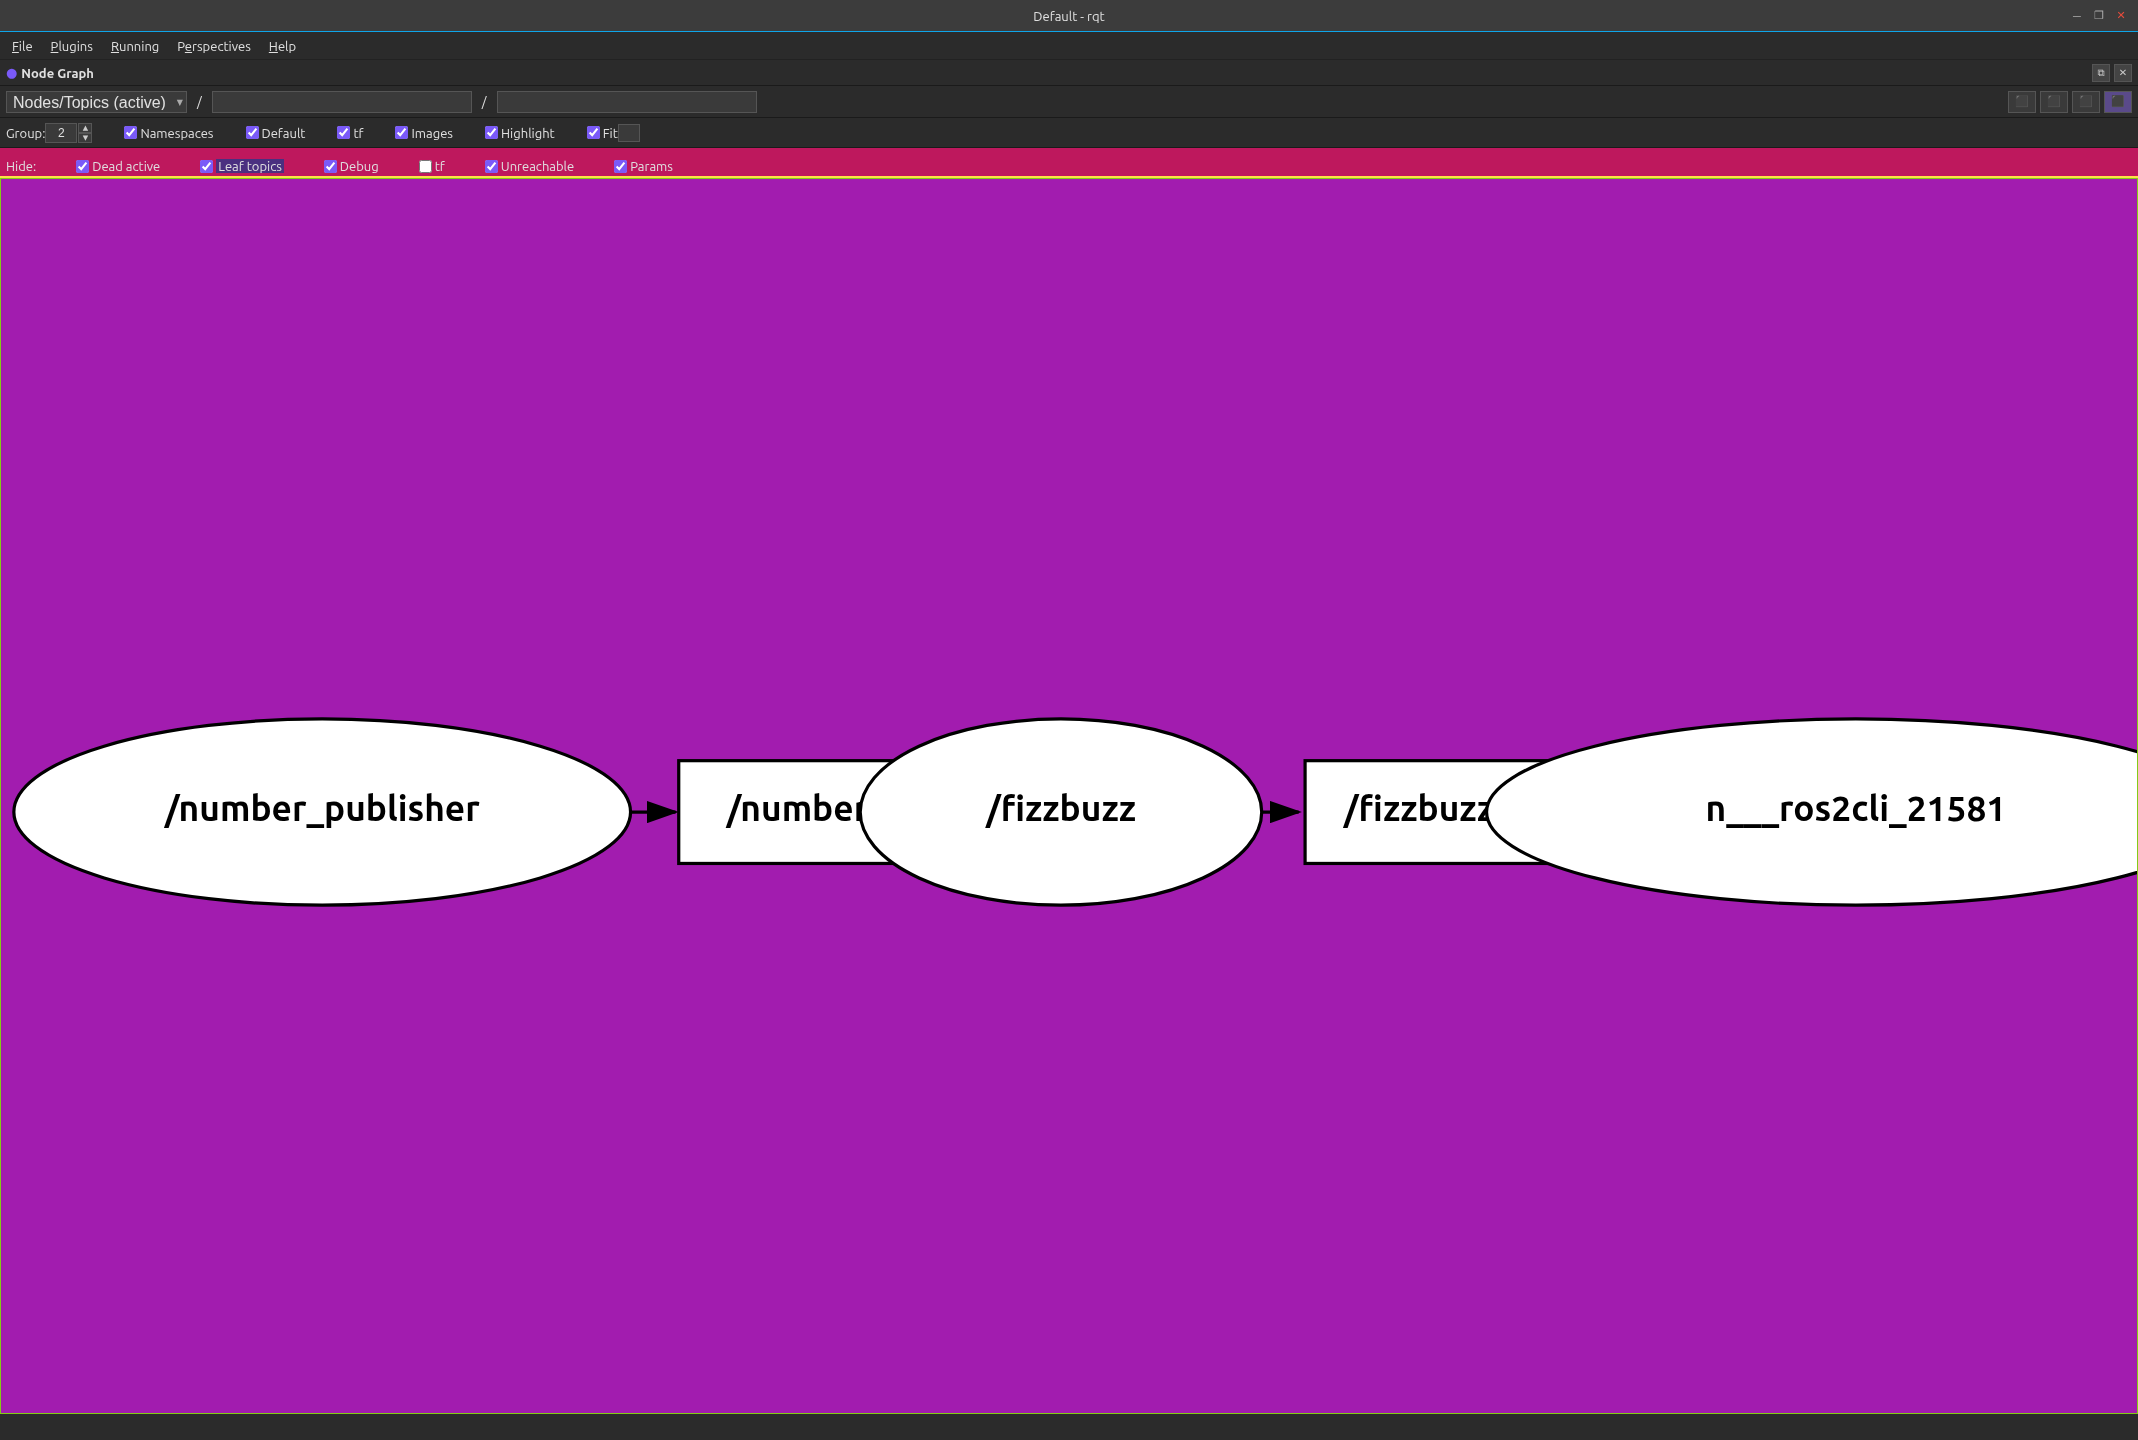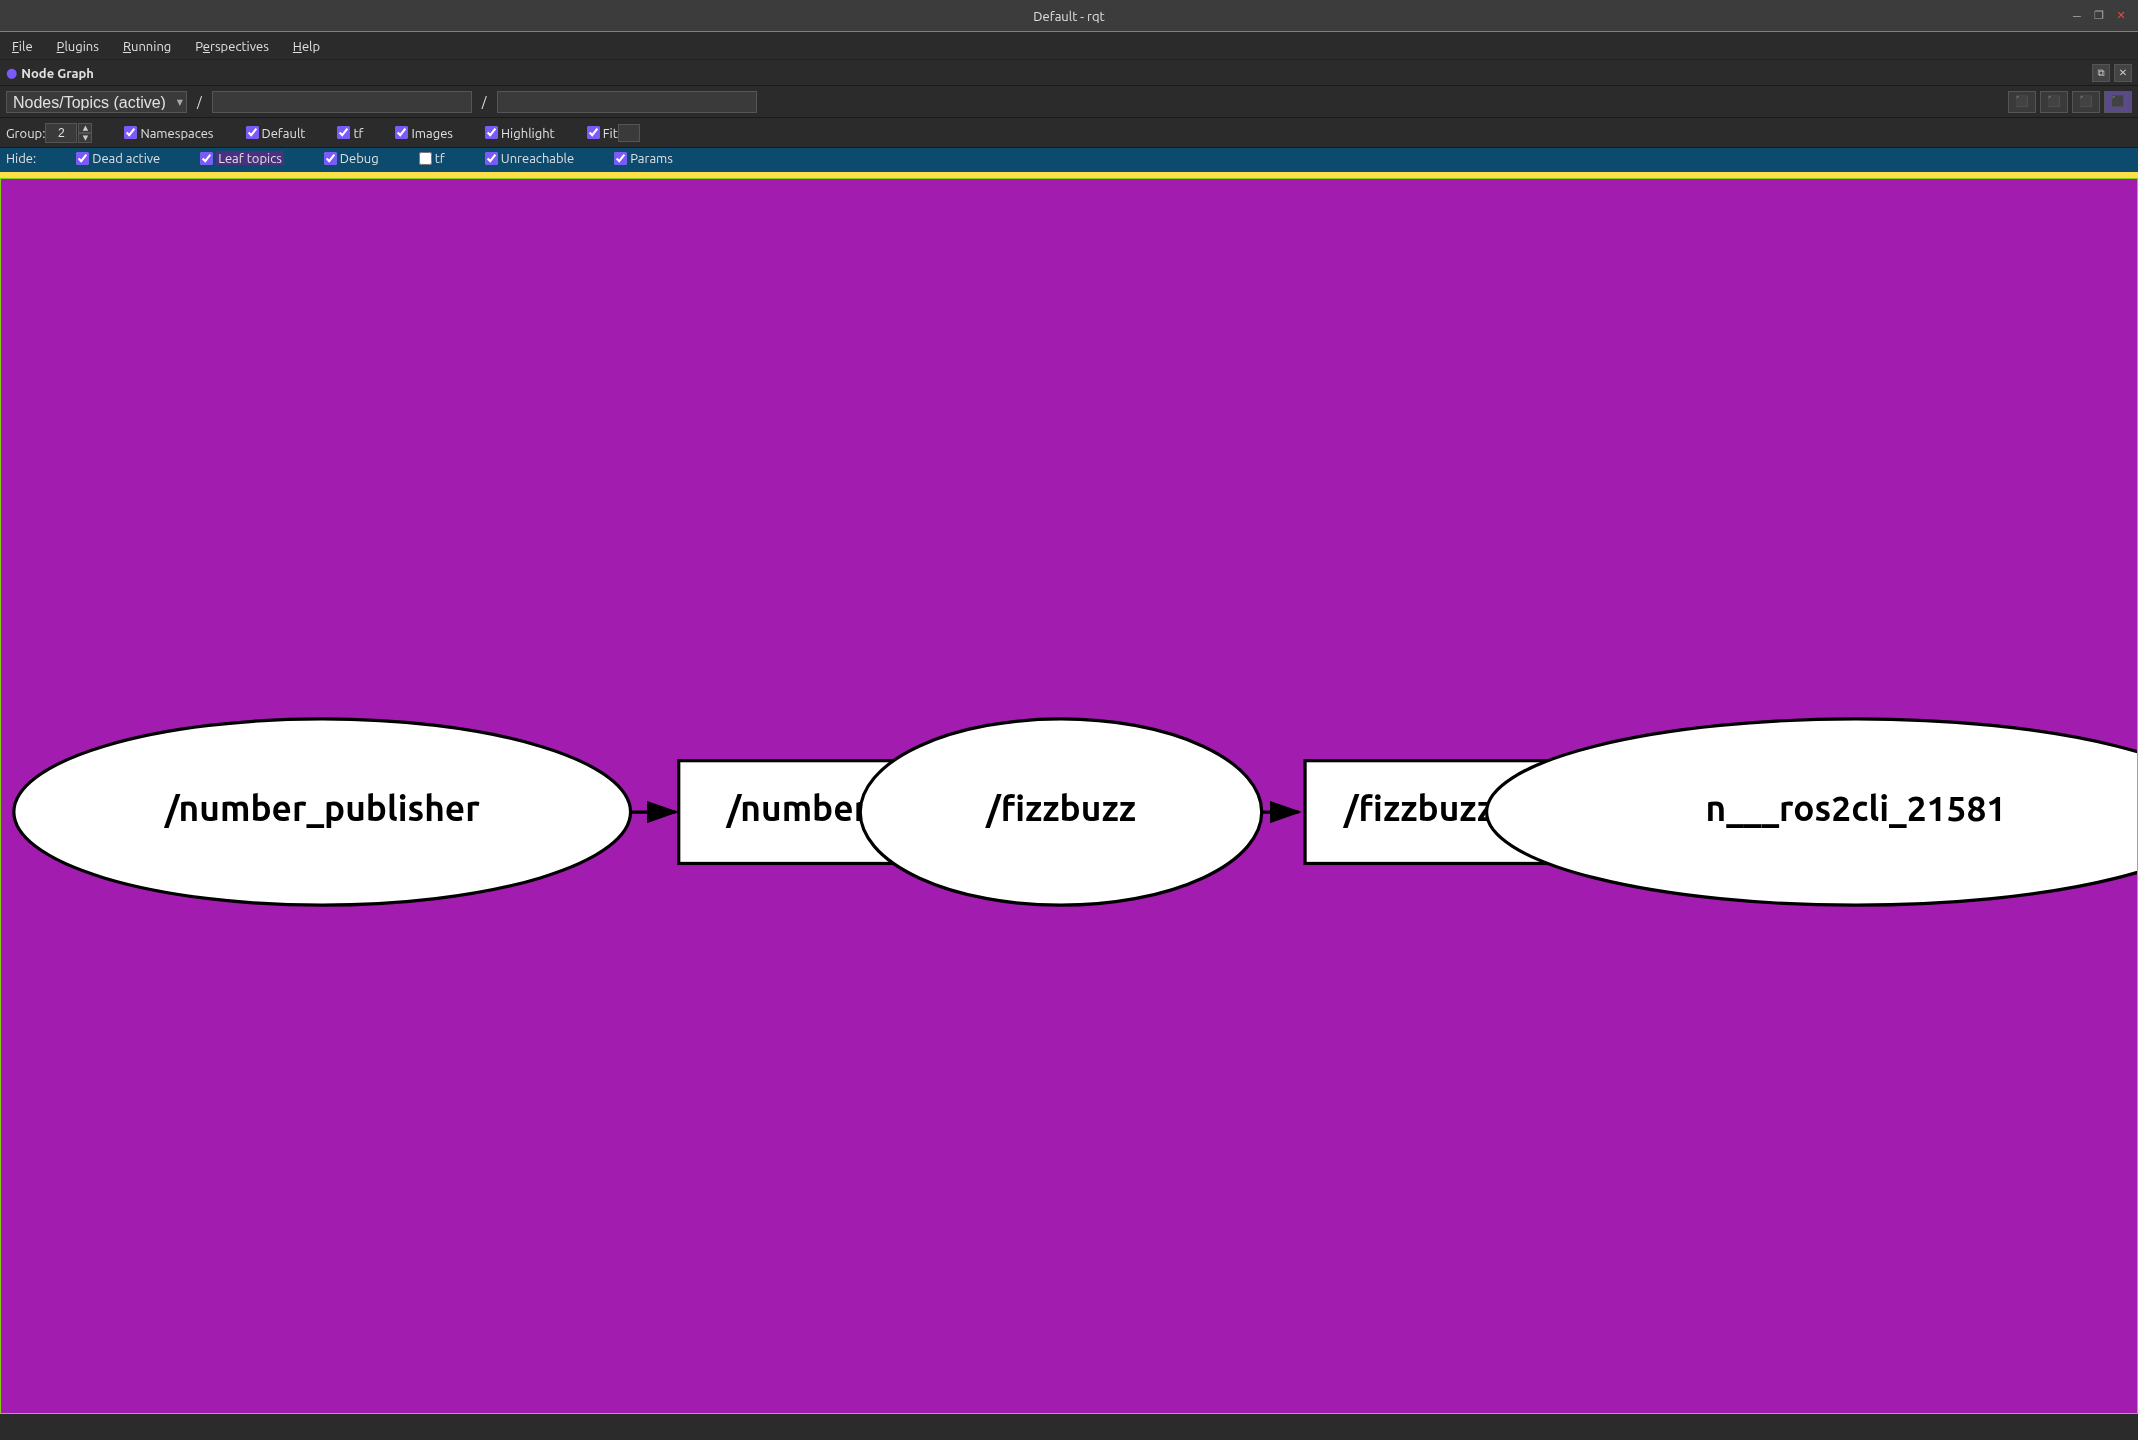--- a/index.html
+++ b/index.html
@@ -50,21 +50,21 @@
     }
     .titlebar-btn.close { color: #e74c3c; }
 
     
     .menubar {
       background: #2b2b2b;
       height: 28px;
       display: flex;
       align-items: center;
       padding: 0 4px;
-      gap: 8px;
+      gap: 2px;
       border-bottom: 1px solid #222;
     }
     .menubar-item {
       padding: 3px 8px;
       cursor: pointer;
       border-radius: 3px;
       font-size: 13px;
       color: #e0e0e0;
     }
     .menubar-item .underline { text-decoration: underline; }
@@ -232,26 +232,26 @@
       color: #e0e0e0;
       cursor: pointer;
     }
     .checkbox-label.highlighted {
       background: #4a3080;
       padding: 0 2px;
     }
 
     
     .hide-row {
-      background: #0c4a6e;
+      background: #be185d;
       padding: 3px 6px;
       display: flex;
-      align-items: flex-start;
+      align-items: flex-end;
       gap: 8px;
-      border-bottom: 6px solid #fde047;
+      border-bottom: 2px solid #fde047;
       height: 30px;
     }
 
     
     .main-content {
       display: flex;
       flex-direction: column;
       height: calc(1440px - 32px - 28px - 26px);
     }
 

